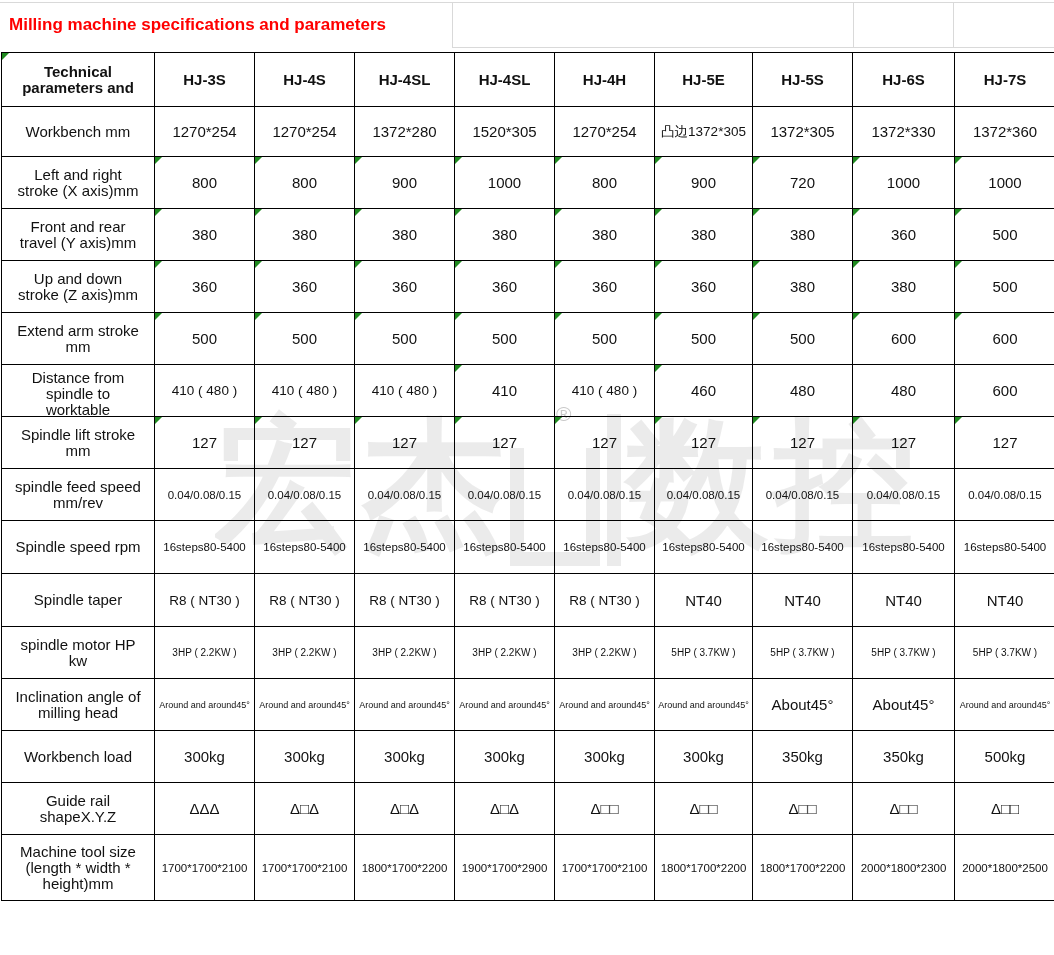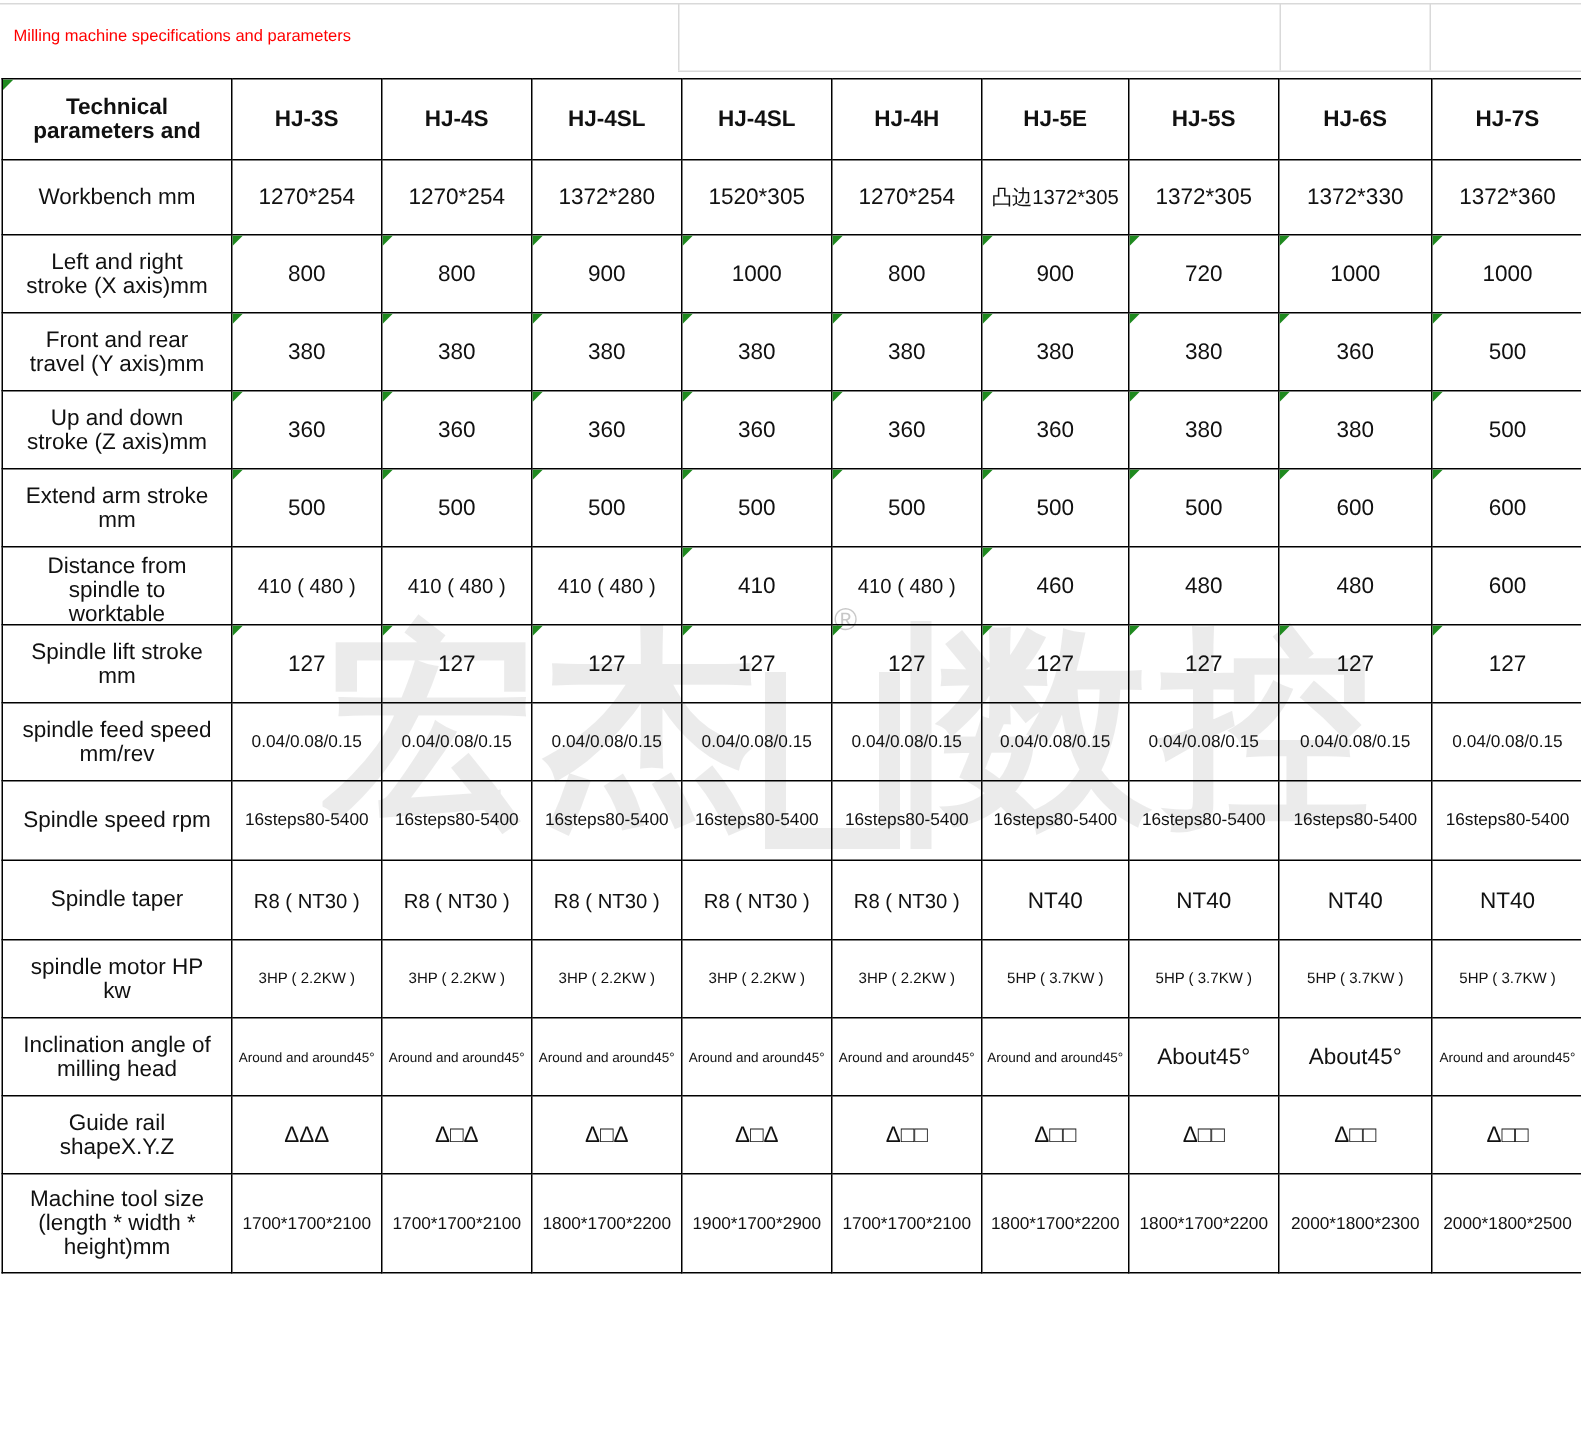--- a/index.html
+++ b/index.html
@@ -13,21 +13,21 @@
   
   .gl{position:absolute;background:var(--gridline);}
   .gl-h-top{left:0;top:2px;width:1054px;height:1px;}
   .gl-h-mid{left:452px;top:47px;width:602px;height:1px;}
   .gl-v1{left:452px;top:2px;width:1px;height:45px;}
   .gl-v2{left:853px;top:2px;width:1px;height:45px;}
   .gl-v3{left:953px;top:2px;width:1px;height:45px;}
 
   .title{
     position:absolute; left:9px; top:14px;
-    font-size:11px; font-weight:normal; color:var(--title); line-height:21px;
+    font-size:17px; font-weight:bold; color:var(--title); line-height:21px;
   }
 
   
   .watermark{
     position:absolute; left:215px; top:400px; width:700px; height:172px;
     display:flex; align-items:center; justify-content:space-between;
     z-index:0; pointer-events:none;
     font-size:142px; font-weight:bold; color:rgba(0,0,0,0.08); overflow:hidden;
     font-family:"DejaVu Sans", sans-serif;
   }
@@ -293,20 +293,34 @@
           <td class="fs9">Around and around45°</td>
           <td class="fs9">Around and around45°</td>
           <td class="fs9">Around and around45°</td>
           <td class="fs9">Around and around45°</td>
           <td class="fs15">About45°</td>
           <td class="fs15">About45°</td>
           <td class="fs9">Around and around45°</td>
         </tr>
         <tr style="height: 52px;">
           <th class="rowhead">
+            <div class="lblbox" style="height: 49px;">Workbench load</div>
+          </th>
+          <td class="fs15">300kg</td>
+          <td class="fs15">300kg</td>
+          <td class="fs15">300kg</td>
+          <td class="fs15">300kg</td>
+          <td class="fs15">300kg</td>
+          <td class="fs15">300kg</td>
+          <td class="fs15">350kg</td>
+          <td class="fs15">350kg</td>
+          <td class="fs15">500kg</td>
+        </tr>
+        <tr style="height: 52px;">
+          <th class="rowhead">
             <div class="lblbox" style="height: 49px;">Guide rail
 shapeX.Y.Z</div>
           </th>
           <td class="fs15">ΔΔΔ</td>
           <td class="fs15">Δ□Δ</td>
           <td class="fs15">Δ□Δ</td>
           <td class="fs15">Δ□Δ</td>
           <td class="fs15">Δ□□</td>
           <td class="fs15">Δ□□</td>
           <td class="fs15">Δ□□</td>

